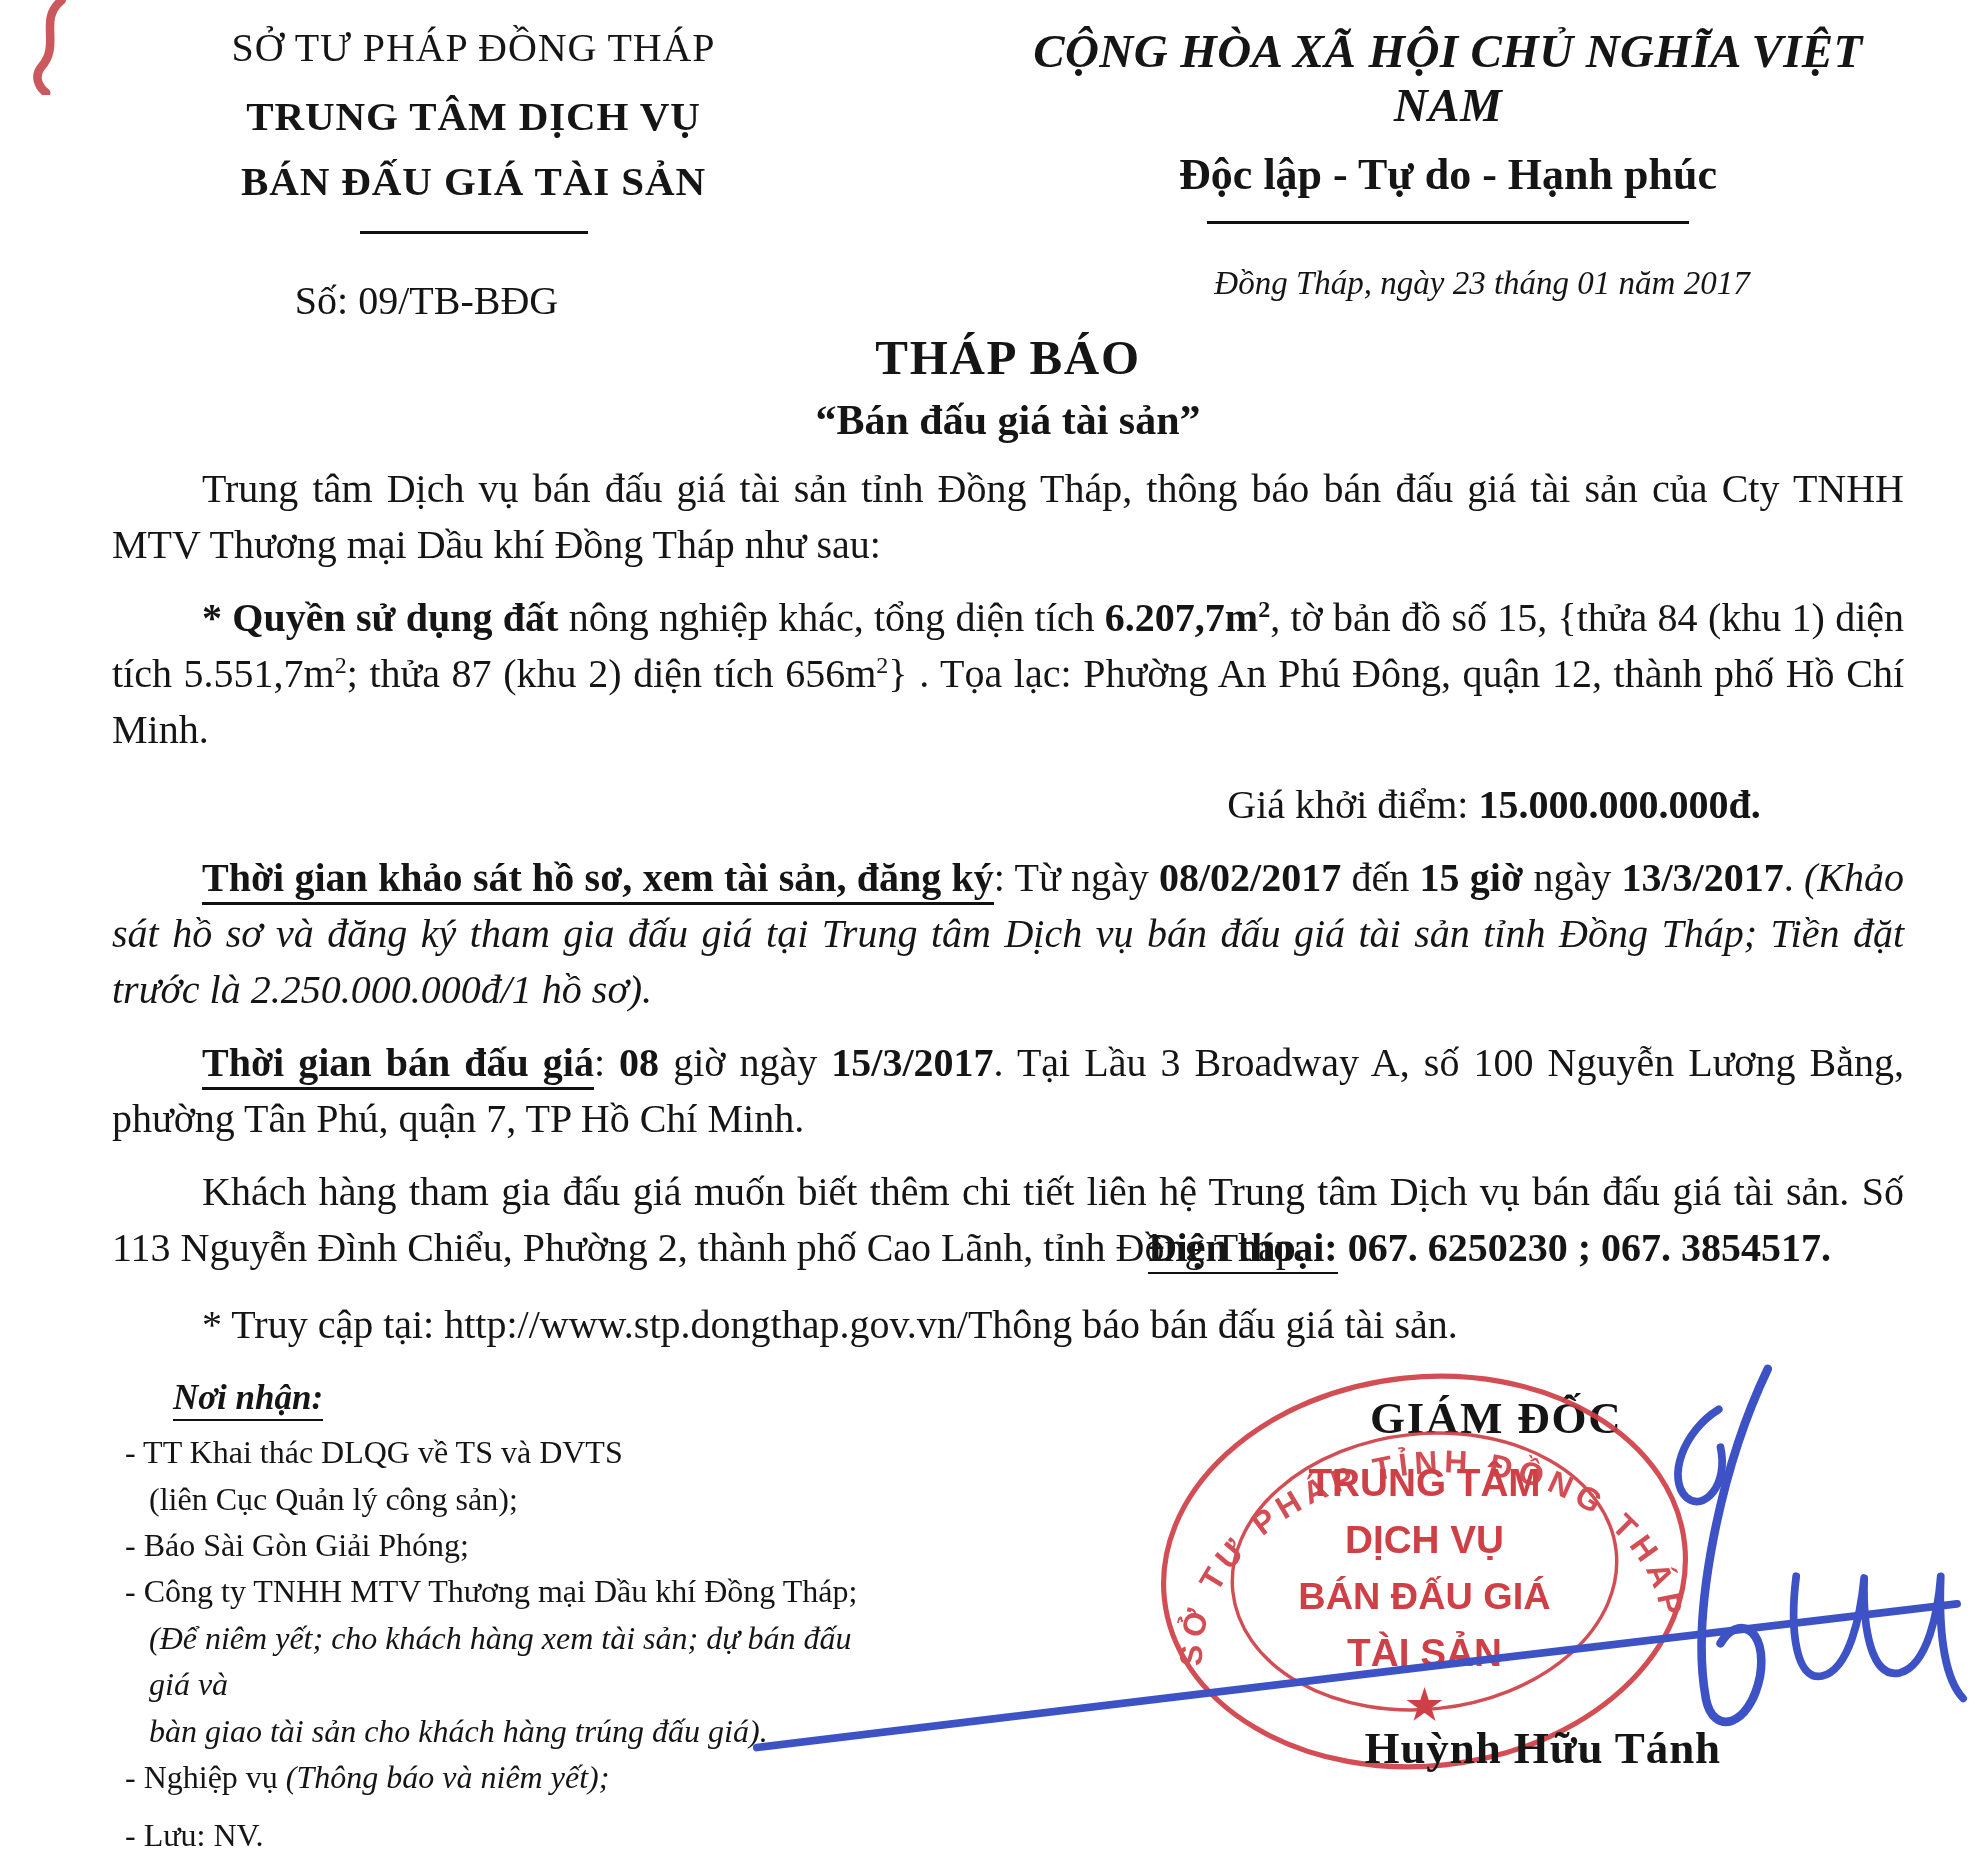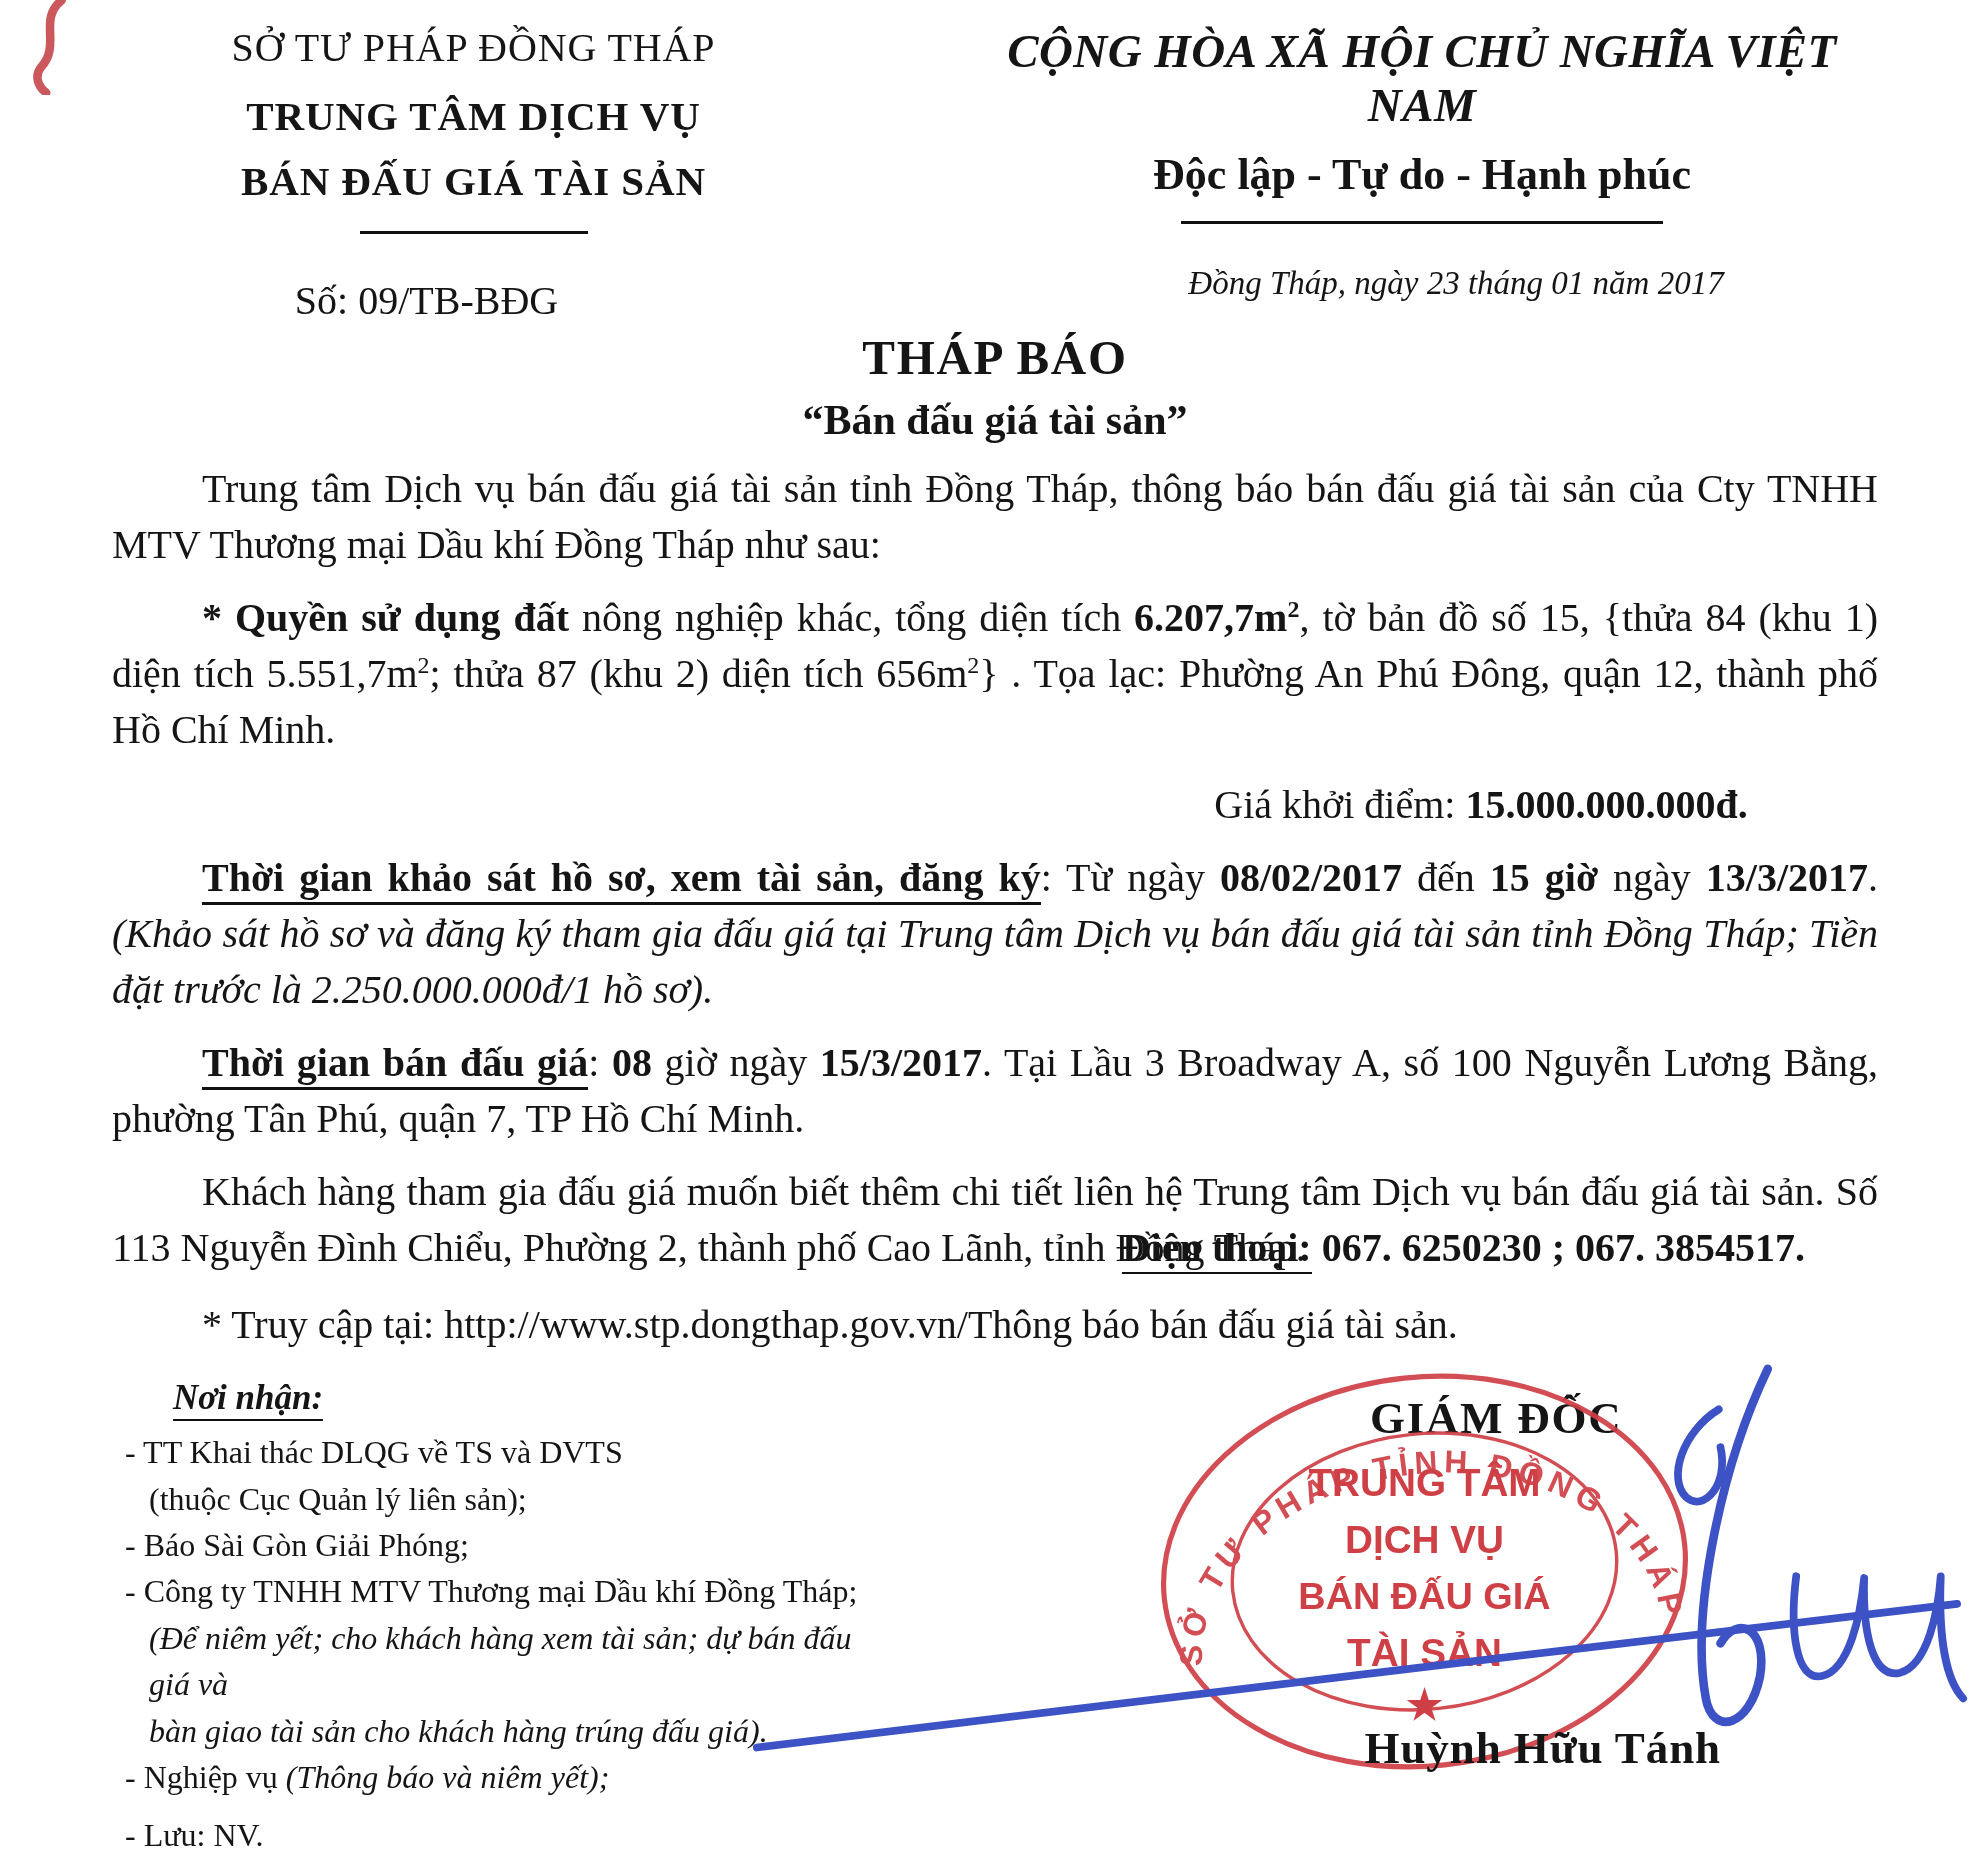--- a/index.html
+++ b/index.html
@@ -12,21 +12,21 @@
     width:1982px;height:1854px;
     background:#ffffff;
     overflow:hidden;
     color:var(--ink);
     font-family:"Liberation Serif", serif;
     position:relative;
   }
   .page{
     box-sizing:border-box;
     width:1982px;height:1854px;
-    padding:24px 104px 0 112px;
+    padding:24px 78px 0 112px;
     position:relative;
   }
   
   .hdr{display:flex;justify-content:space-between;align-items:flex-start;}
   .hdr-left{width:619px;margin-left:52px;text-align:center;}
   .hdr-right{width:912px;text-align:center;}
   .h-org-parent{font-size:40px;letter-spacing:0.9px;}
   .h-org-name{font-size:41px;font-weight:bold;margin-top:20.6px;letter-spacing:0.9px;}
   .rule{border-top:3.4px solid #111;}
   .rule-left{width:228px;margin:26px auto 0;}
@@ -117,21 +117,21 @@
 
   <p class="para p5"><span>Khách hàng tham gia đấu giá muốn biết thêm chi tiết liên hệ Trung tâm Dịch vụ bán đấu giá tài sản. Số 113 Nguyễn Đình Chiểu, Phường 2, thành phố Cao Lãnh, tỉnh Đồng Tháp.</span><span class="phone"><b class="u">Điện thoại:</b><b> 067. 6250230 ;  067. 3854517.</b></span></p>
 
   <p class="para link-line"><span>* Truy cập tại: http://www.stp.dongthap.gov.vn/Thông báo bán đấu giá tài sản.</span></p>
 
   <div class="footer">
 
     <div class="recipients">
       <div class="rec-label"><span>Nơi nhận:</span></div>
       <div class="rec-item">- TT Khai thác DLQG về TS và DVTS</div>
-      <div class="rec-item indent">(thuộc Cục Quản lý liên sản);</div>
+      <div class="rec-item indent">(liên Cục Quản lý công sản);</div>
       <div class="rec-item">- Báo Sài Gòn Giải Phóng;</div>
       <div class="rec-item">- Công ty TNHH MTV Thương mại Dầu khí Đồng Tháp;</div>
       <div class="rec-item indent it">(Để niêm yết; cho khách hàng xem tài sản; dự bán đấu giá và</div>
       <div class="rec-item indent it">bàn giao tài sản cho khách hàng trúng đấu giá).</div>
       <div class="rec-item"><span>- Nghiệp vụ </span><i>(Thông báo và niêm yết);</i></div>
       <div class="rec-item gap">- Lưu: NV.</div>
     </div>
 
     <div class="signer-title">GIÁM ĐỐC</div>
 

